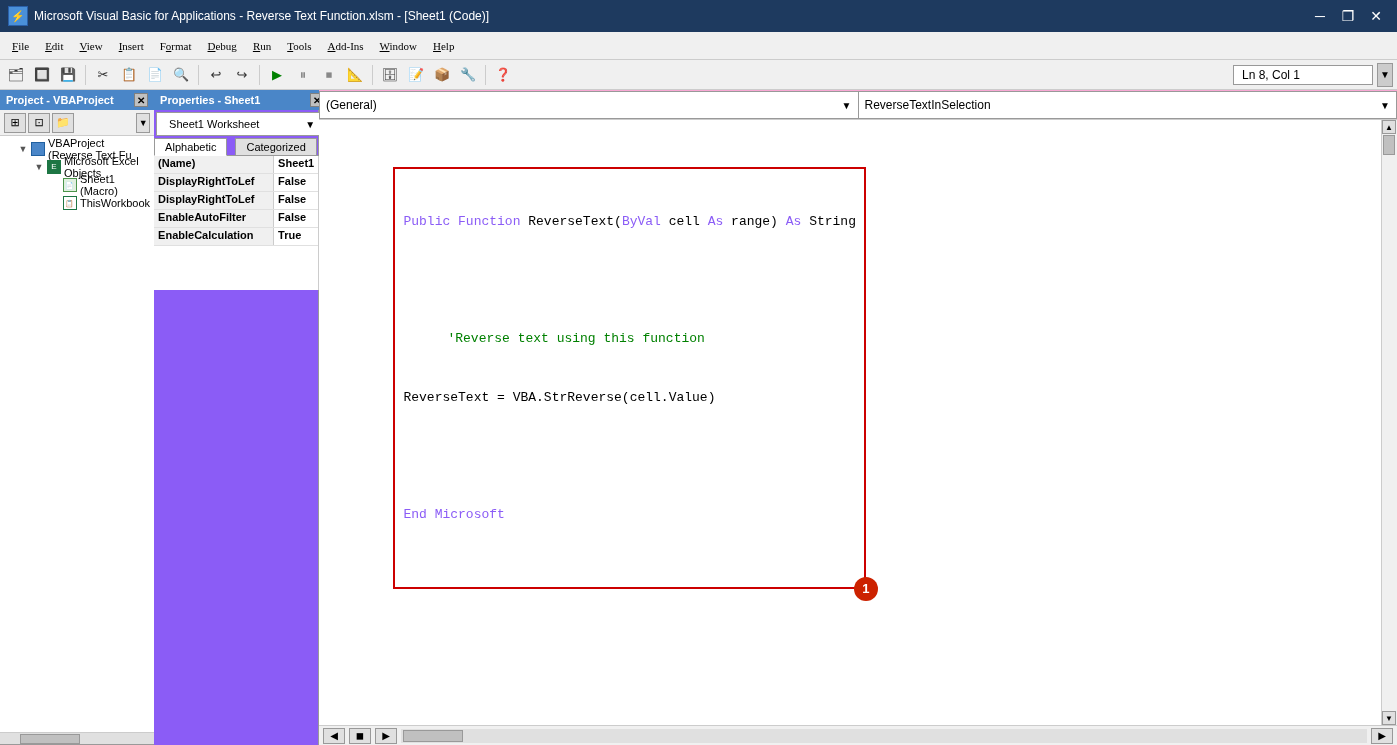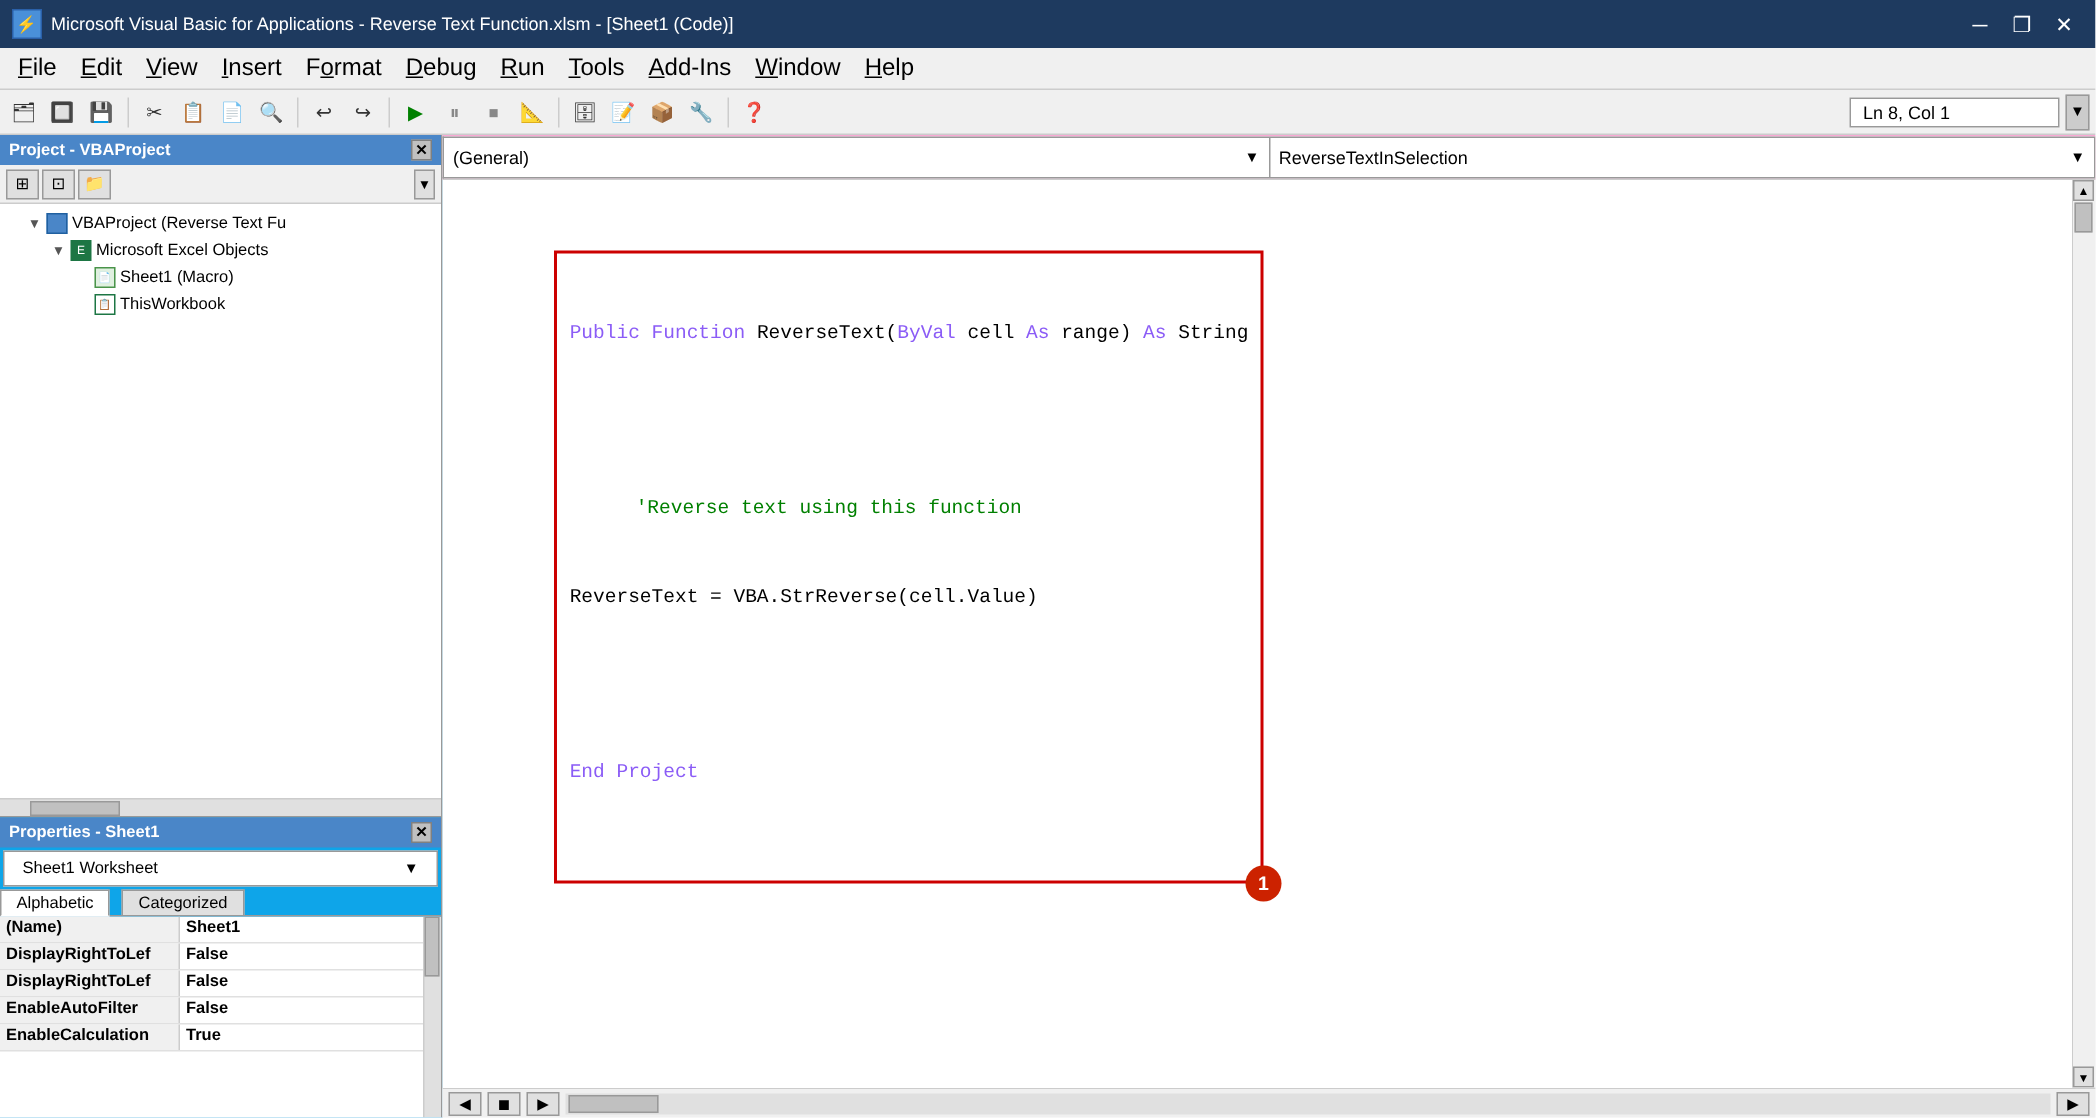--- a/index.html
+++ b/index.html
@@ -27,23 +27,24 @@
       background: #f0f0f0;
       height: 28px;
       display: flex;
       align-items: center;
       border-bottom: 1px solid #ccc;
       padding: 0 4px;
     }
     .menu-item {
       padding: 3px 8px;
       cursor: pointer;
-      font-size: 16px;
+      font-size: 11px;
       color: #000;
       text-decoration: none;
+      font-family: Liberation Serif, serif;
     }
     .menu-item u { text-decoration: underline; }
 
     
     .toolbar {
       background: #f0f0f0;
       height: 30px;
       display: flex;
       align-items: center;
       border-bottom: 1px solid #ccc;
@@ -64,24 +65,24 @@
     .tb-scroll { width: 16px; height: 24px; background: #ccc; border: 1px solid #999; margin-left: 2px; display: flex; align-items: center; justify-content: center; font-size: 10px; }
 
     
     .main-layout {
       display: flex;
       height: calc(745px - 32px - 28px - 30px);
     }
 
     
     .left-panel {
-      width: 295px;
-      display: flex;
-      flex-direction: column;
-      background: #0ea5e9;
+      width: 319px;
+      display: flex;
+      flex-direction: row;
+      background: #8b5cf6;
       border-right: 1px solid #999;
       flex-shrink: 0;
     }
 
     
     .project-panel {
       flex: 1;
       display: flex;
       flex-direction: column;
       border-bottom: 1px solid #999;
@@ -522,21 +523,21 @@
 
     <div class="code-area">
       <div class="code-content">
         
         <div style="border: 2px solid #cc0000; display: inline-block; padding: 4px 8px; margin-bottom: 6px; position: relative;">
           <span class="code-line"><span class="kw">Public Function </span><span class="tx">ReverseText(</span><span class="kw">ByVal</span><span class="tx"> cell </span><span class="kw">As</span><span class="tx"> range) </span><span class="kw">As</span><span class="tx"> String</span></span>
           <span class="code-line">&nbsp;</span>
           <span class="code-line"><span class="cm">'Reverse text using this function</span></span>
           <span class="code-line"><span class="tx">ReverseText = VBA.StrReverse(cell.Value)</span></span>
           <span class="code-line">&nbsp;</span>
-          <span class="code-line"><span class="kw">End Project</span></span>
+          <span class="code-line"><span class="kw">End Microsoft</span></span>
           <span style="position: absolute; bottom: -14px; right: -14px; display: inline-flex; align-items: center; justify-content: center; width: 24px; height: 24px; border-radius: 50%; background: #cc2200; color: white; font-size: 13px; font-weight: bold; font-family: Arial, sans-serif;">1</span>
         </div>
 
         
         <span class="code-line">&nbsp;</span>
 
         
         
         
         

